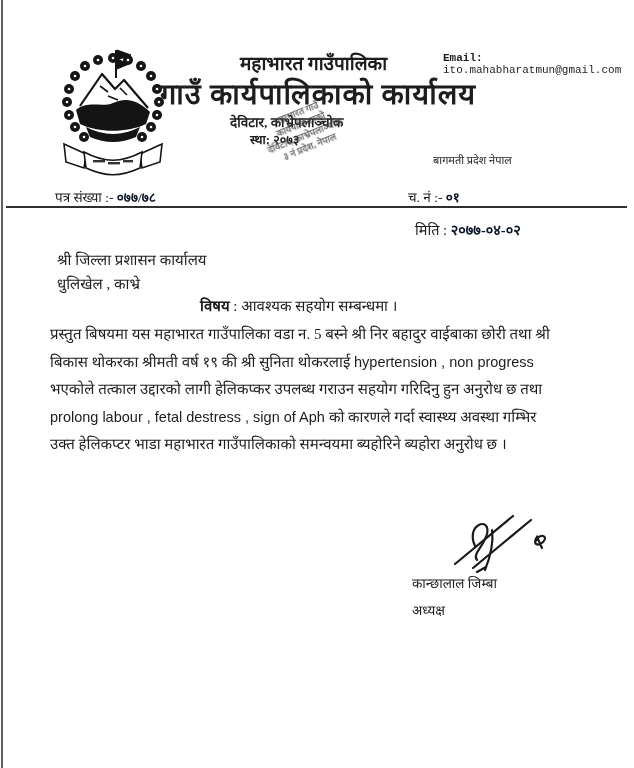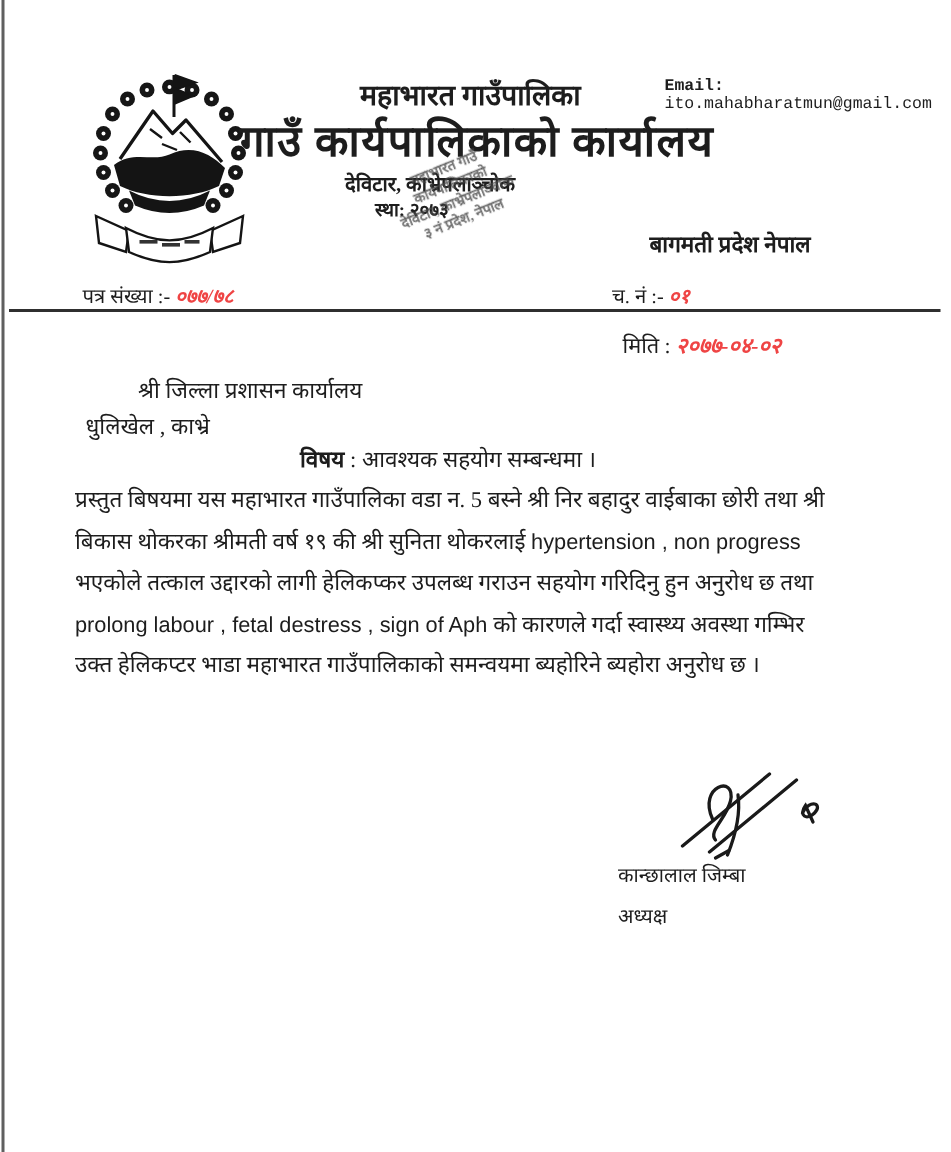--- a/index.html
+++ b/index.html
@@ -15,40 +15,40 @@
   .abs{position:absolute;}
   .center{text-align:left;}
   .bold{font-weight:bold;}
   
   .title1{top:50px;left:240px;width:220px;font-size:19px;font-weight:bold;}
   .title2{top:73px;left:160px;width:420px;font-size:29px;font-weight:bold;letter-spacing:1px;}
   .sub1{top:113px;left:230px;width:200px;font-size:13.5px;font-weight:bold;}
   .sub2{top:131px;left:250px;width:160px;font-size:12.5px;font-weight:bold;}
   .email{top:52px;left:443px;width:188px;font-size:11px;font-family:Liberation Mono, monospace;}
   .email b{font-weight:bold;}
-  .province{top:152px;left:433px;width:120px;font-size:15px;font-weight:bold;}
+  .province{top:152px;left:433px;width:120px;font-size:11px;font-weight:normal;}
   
   .stamp{
     top:106px;left:228px;width:150px;
     transform:rotate(-22deg);
     transform-origin:center center;
     color:rgba(72,72,72,.78);
     font-weight:bold;text-align:center;
     font-size:9.5px;line-height:12px;
     filter:blur(.3px);
   }
   
   .refrow{top:188px;left:0;width:634px;font-size:13.5px;}
   .ref-left{position:absolute;left:55px;top:0;}
   .ref-right{position:absolute;left:408px;top:0;}
-  .navy{color:#ef4444;font-weight:bold;font-style:italic;}
+  .navy{color:#0f172a;font-weight:bold;}
   .rule{top:206px;left:6px;width:621px;height:2px;background:#2f2f2f;}
   .date{top:219px;left:415px;font-size:14.5px;}
   
-  .recip1{top:249px;left:57px;font-size:15px;margin-left:35px;}
+  .recip1{top:249px;left:57px;font-size:15px;}
   .recip2{top:273px;left:57px;font-size:15px;}
   .subject{top:295px;left:200px;font-size:15px;}
   
   .body{top:321px;left:50px;width:552px;font-size:15px;line-height:27.5px;}
   .en{font-family:"Liberation Sans",sans-serif;font-size:14.5px;margin-top:40px;}
   
   .sigsvg{top:512px;left:447px;}
   .sigblock{top:574px;left:412px;width:150px;text-align:left;font-size:13.5px;}
   .sigblock .role{margin-top:9px;}
 </style>

